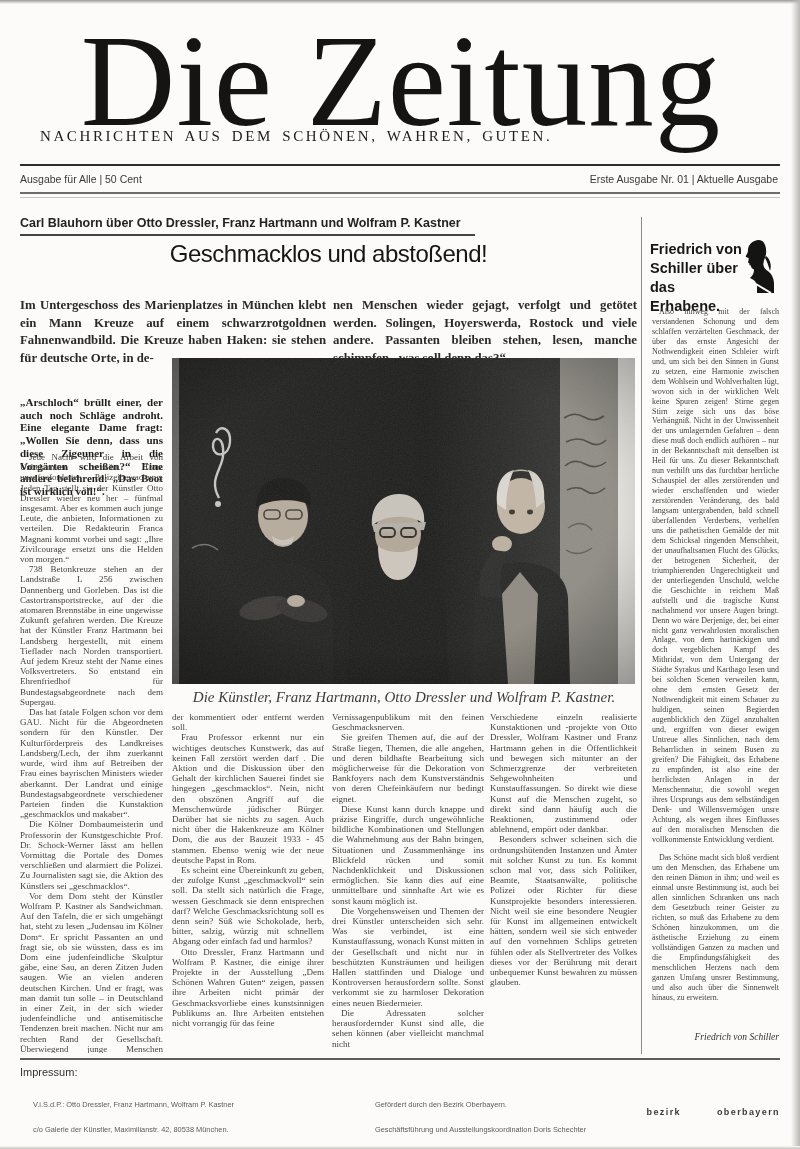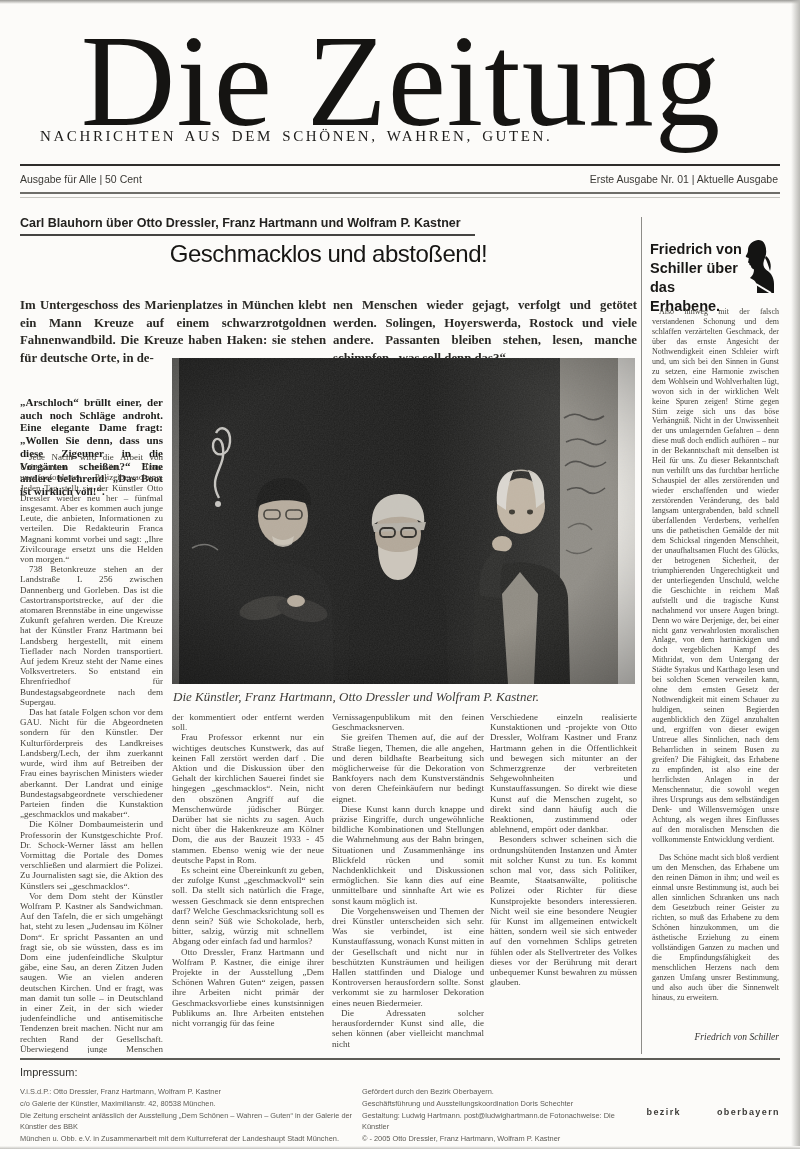--- a/index.html
+++ b/index.html
@@ -69,21 +69,21 @@
   .continues p:first-child { text-indent:0; }
   .col-1 { left:20px;  top:452px; width:143px; height:601px; }
   .col-2 { left:172px; top:712px; width:152px; height:343px; }
   .col-3 { left:332px; top:712px; width:152px; height:343px; }
   .col-4 { left:490px; top:712px; width:147px; height:343px; }
 
   .photo { position:absolute; left:172px; top:358px; width:463px; height:326px; }
   .photo svg { display:block; }
   .caption {
     position:absolute; left:173px; top:689px; width:462px;
-    font-style:italic; font-size:13px; color:#3e3d39;
+    font-style:italic; font-size:15px; color:#3e3d39;text-align:center;
   }
 
   .vrule { position:absolute; left:641px; top:217px; width:1px; height:837px; background:#8d8c88; }
 
   
   .sidebar-heading {
     position:absolute; left:650px; top:240px; width:96px;
     font-family:"Liberation Sans", sans-serif; font-weight:700;
     font-size:14.5px; line-height:19px; color:#181715;
   }
@@ -102,21 +102,21 @@
   
   .rule-bottom { top:1058px; height:2px; background:#5d5c57; }
   .imprint-title {
     position:absolute; left:20px; top:1066px;
     font-family:"Liberation Sans", sans-serif; font-size:11px; color:#33322f;
   }
   .imprint {
     position:absolute; top:1086px; font-family:"Liberation Sans", sans-serif;
     font-size:7.4px; line-height:11.8px; color:#5d5b55;
   }
-  .imprint p { margin:0; }
+  .imprint p { margin:13px; }
   .imprint-left  { left:20px;  width:335px; }
   .imprint-right { left:362px; width:270px; }
   .logo {
     position:absolute; left:648px; top:1097px; width:132px; height:30px;
     display:flex; align-items:center; justify-content:flex-end; gap:18px;
     font-family:"Liberation Sans", sans-serif; font-size:9px; font-weight:700;
     letter-spacing:1.4px; color:#3d3c39;
   }
 </style>
 </head>

